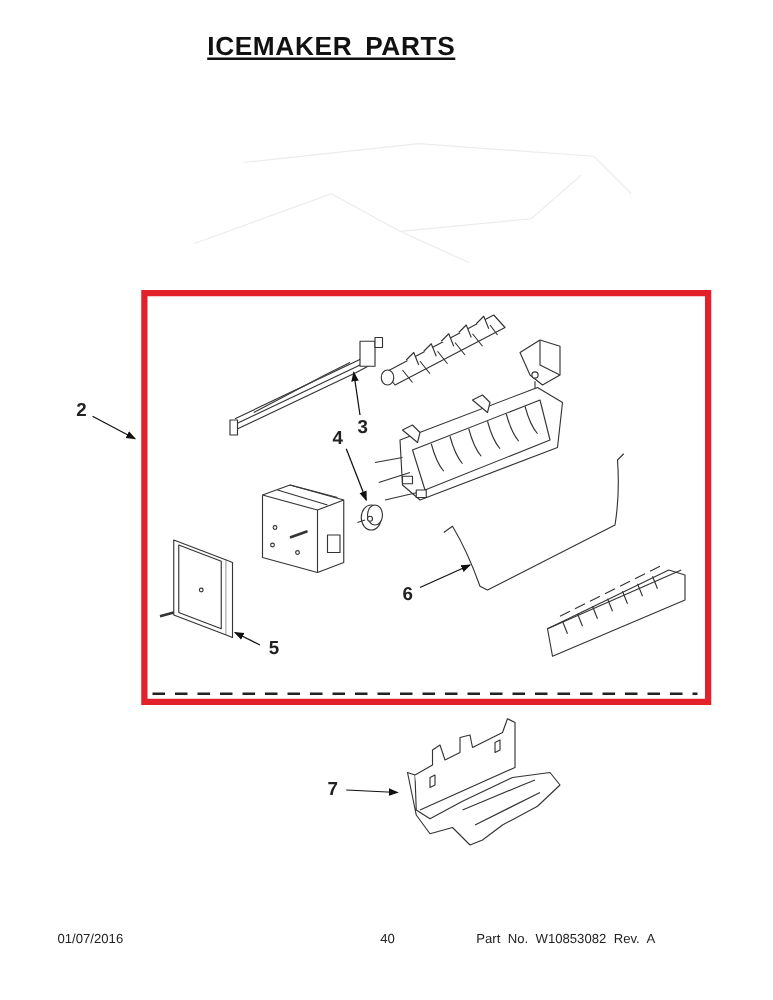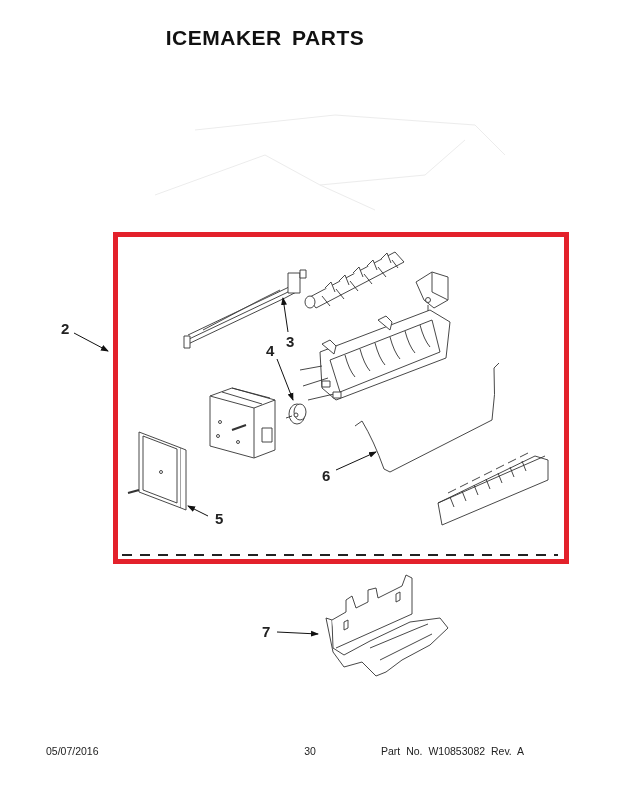--- a/index.html
+++ b/index.html
@@ -1,17 +1,17 @@
 <!DOCTYPE html>
 <html><head>
 <meta charset="utf-8">
 <style>
   html, body { margin:0; padding:0; background:#ffffff; }
   body { width:618px; height:800px; position:relative; overflow:hidden; font-family:"Liberation Sans", sans-serif; color:#111; }
-  .title { position:absolute; top:26px; left:0; width:530px; text-align:center; font-weight:bold; font-size:21px; letter-spacing:0.5px; word-spacing:4px; }
+  .title { position:absolute; top:26px; left:0; width:530px; text-align:center; font-weight:bold; font-size:21px; letter-spacing:0.5px; word-spacing:4px;text-decoration:underline; }
   .faint { position:absolute; left:135px; top:100px; }
   .redbox { position:absolute; left:113px; top:232px; width:446px; height:322px; border:5px solid #e3212b; }
   .diagram { position:absolute; left:0; top:0; }
   .callout { position:absolute; font-size:15px; font-weight:bold; color:#222; }
   .footer { position:absolute; top:745px; font-size:10.5px; color:#222; }
   .foot-date { left:46px; }
   .foot-page { left:300px; width:20px; text-align:center; }
   .foot-part { left:381px; word-spacing:3px; }
 </style>
 </head>
@@ -134,15 +134,15 @@
   </g>
 </svg>
 
 <div class="callout" style="left:61px; top:320px;">2</div>
 <div class="callout" style="left:286px; top:333px;">3</div>
 <div class="callout" style="left:266px; top:342px;">4</div>
 <div class="callout" style="left:215px; top:510px;">5</div>
 <div class="callout" style="left:322px; top:467px;">6</div>
 <div class="callout" style="left:262px; top:623px;">7</div>
 
-<div class="footer foot-date">05/07/2016</div>
-<div class="footer foot-page">30</div>
+<div class="footer foot-date">01/07/2016</div>
+<div class="footer foot-page">40</div>
 <div class="footer foot-part">Part No.  W10853082  Rev.  A</div>
 
 </body></html>

